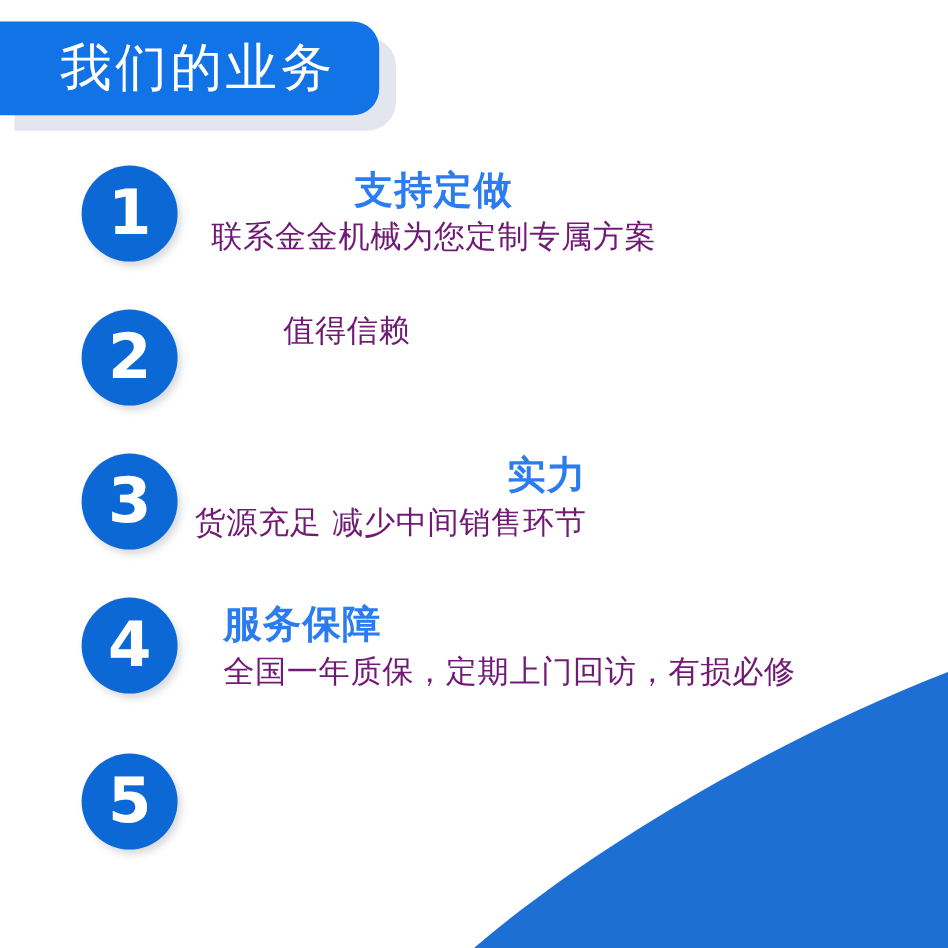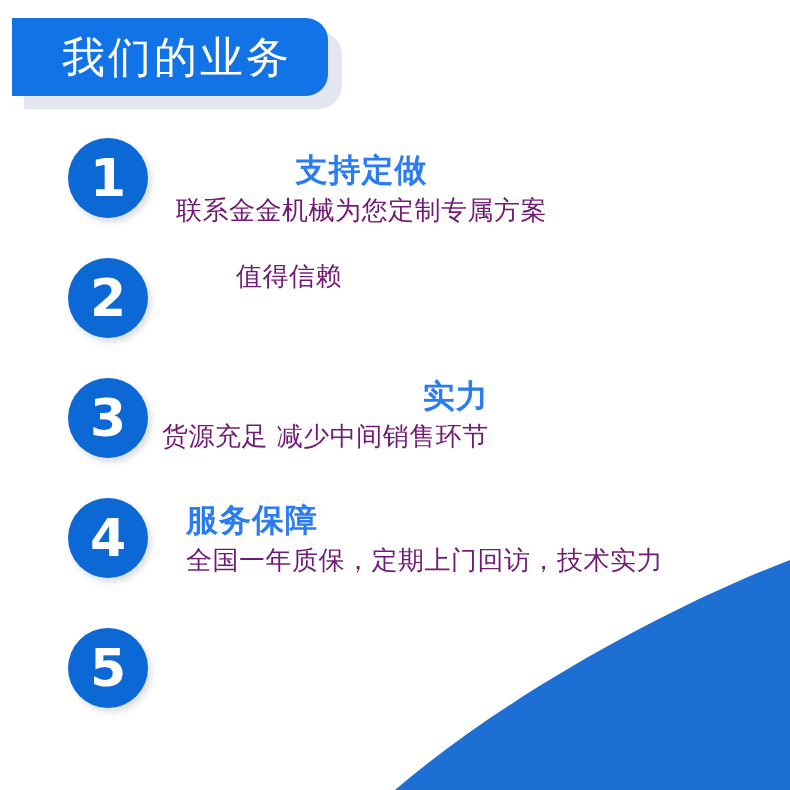--- a/index.html
+++ b/index.html
@@ -17,21 +17,21 @@
     position: relative;
     width: 790px;
     height: 790px;
     background: #ffffff;
     overflow: hidden;
   }
 
   
   #header-banner-wrap {
     position: absolute;
-    left: 12px;
+    left: 0;
     top: 18px;
     width: 334px;
     height: 94px;
   }
   #header-banner-shadow {
     position: absolute;
     left: 12px;
     top: 13px;
     width: 318px;
     height: 78px;
@@ -124,21 +124,21 @@
     color: #701a75;
     font-size: 26px;
     font-weight: 400;
     line-height: 1.3;
     letter-spacing: 0.5px;
     white-space: nowrap;
     margin-top: 4px;
   }
 
   
-  .row-1 .feature-text { left: 176px; top: 20px; }
+  .row-1 .feature-text { left: 176px; top: 8px; }
   .row-1 .feature-title { text-align: center; }
   .row-2 .feature-text { left: 236px; top: 6px; }
   .row-2 .feature-title { text-align: center; }
   .row-2 .feature-sub  { text-align: center; }
   .row-3 .feature-text { left: 162px; top: 6px; }
   .row-3 .feature-title { text-align: right; }
   .row-4 .feature-text { left: 186px; top: 10px; }
   .row-5 .feature-text { left: 176px; top: 12px; }
 </style>
 </head>
@@ -187,21 +187,21 @@
         <div class="feature-sub">货源充足 减少中间销售环节</div>
       </div>
     </div>
 
     <div class="feature-row row-4 tall">
       <div class="badge">
         <span class="badge-num">4</span>
       </div>
       <div class="feature-text">
         <div class="feature-title">服务保障</div>
-        <div class="feature-sub">全国一年质保，定期上门回访，技术实力</div>
+        <div class="feature-sub">全国一年质保，定期上门回访，有损必修</div>
       </div>
     </div>
 
     <div class="feature-row row-5 tall">
       <div class="badge">
         <span class="badge-num">5</span>
       </div>
     </div>
 
   </div>

